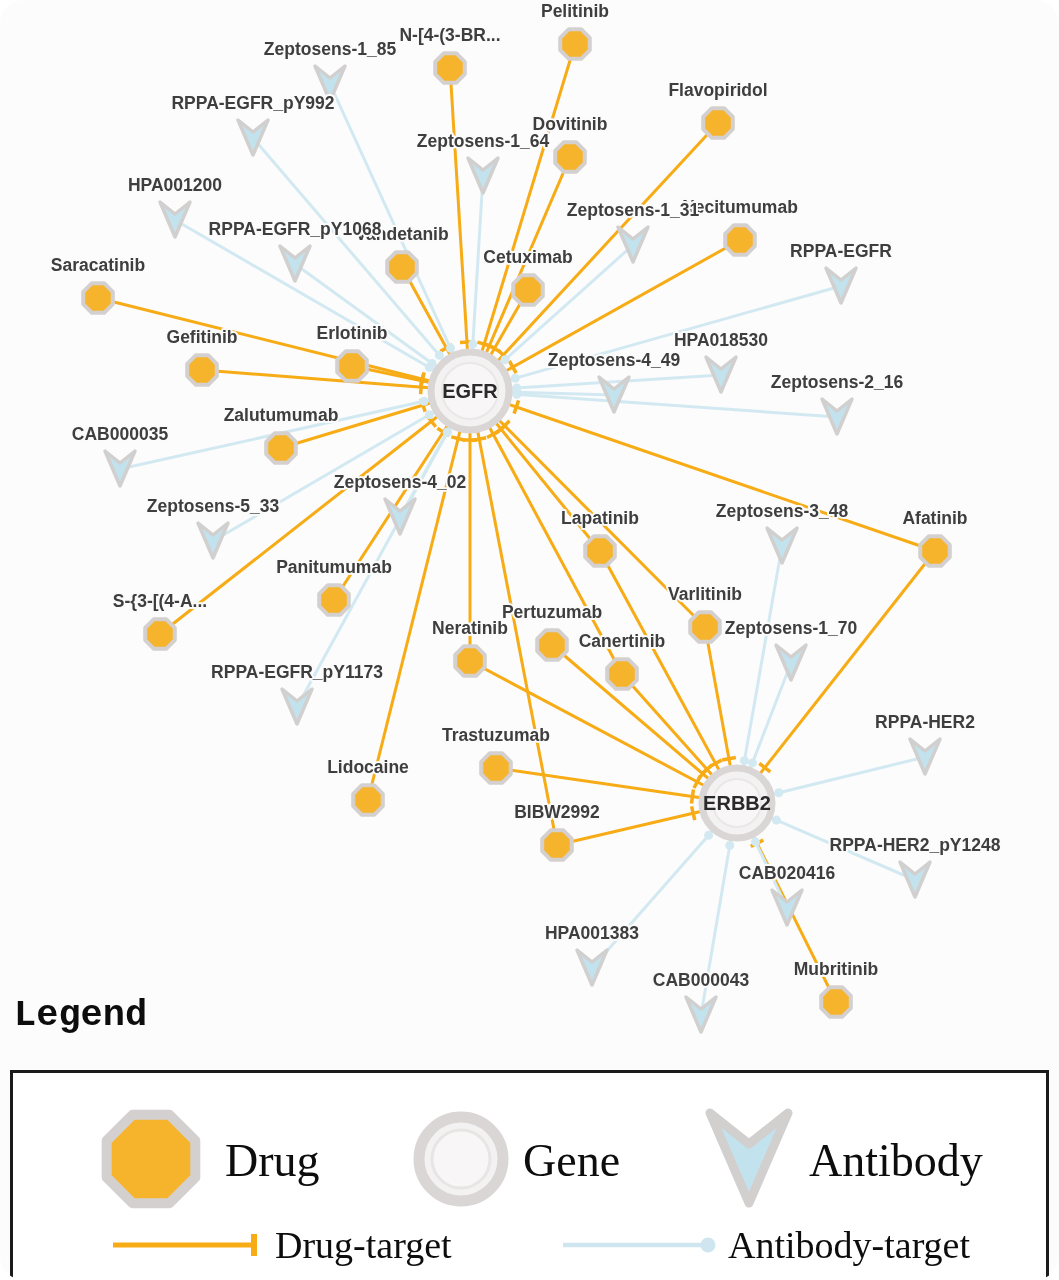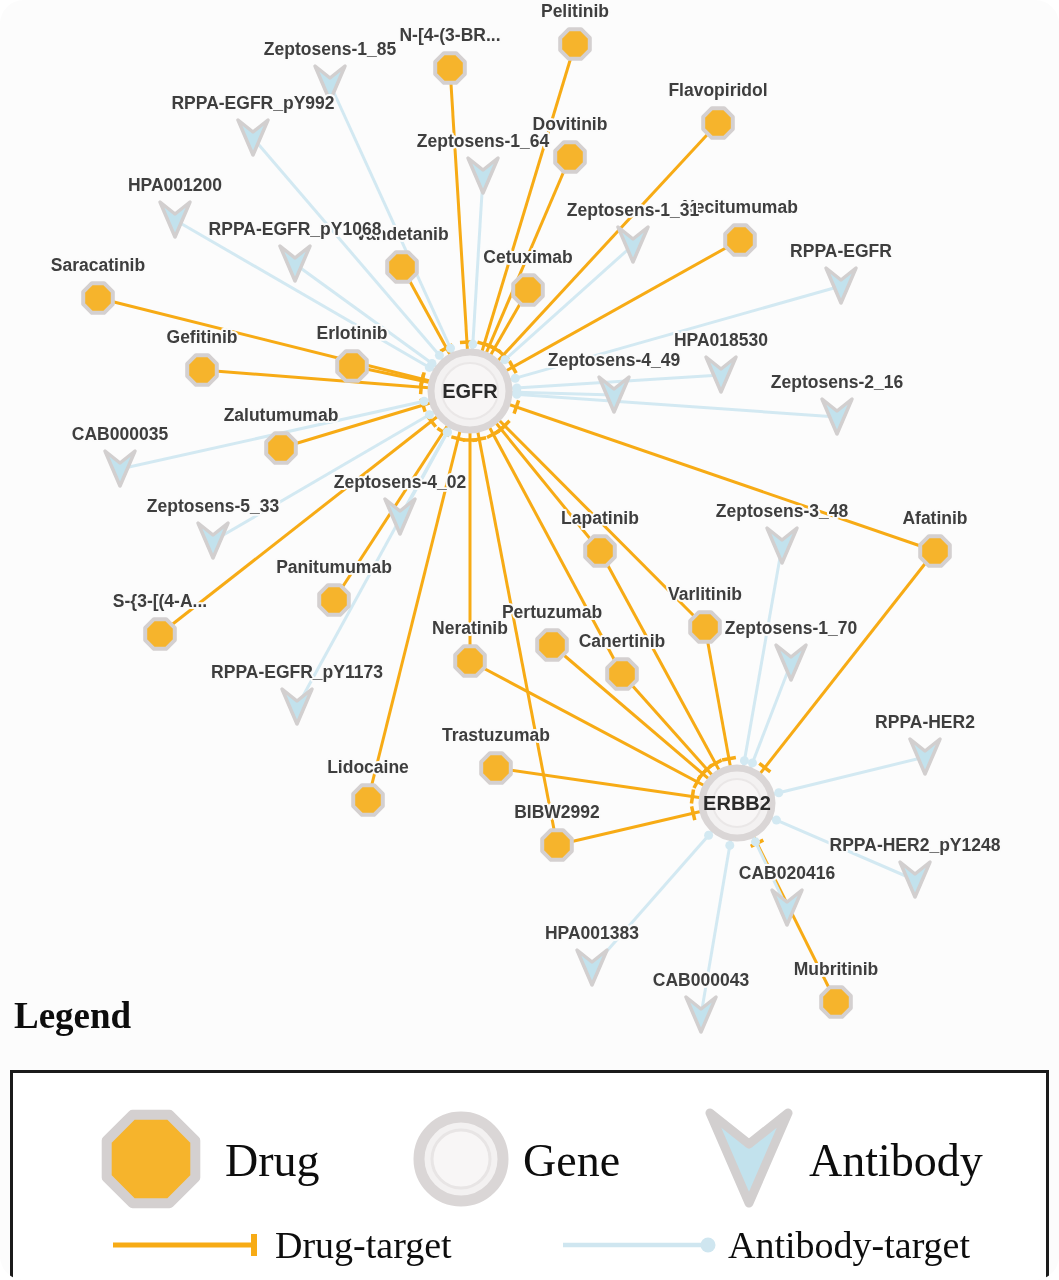--- a/index.html
+++ b/index.html
@@ -1,20 +1,20 @@
 <!DOCTYPE html>
 <html><head>
 <meta charset="utf-8">
 <style>
   html,body{margin:0;padding:0;background:#ffffff;}
   .stage{position:relative;width:1059px;height:1280px;background:#fcfcfc;overflow:hidden;font-family:"Liberation Sans",sans-serif;border-radius:24px;}
   .net-svg{position:absolute;left:0;top:0;}
   .node-label{font-family:"Liberation Sans",sans-serif;font-weight:700;font-size:17.5px;fill:#3e3e3e;paint-order:stroke;stroke:#fbfbfb;stroke-width:4px;stroke-linejoin:round;}
   .gene-label{font-family:"Liberation Sans",sans-serif;font-weight:700;font-size:20px;fill:#2a2a2a;}
-  .legend-title{position:absolute;left:14px;top:994px;font-family:Liberation Serif, serif;font-weight:bold;font-size:37px;color:#0d0d0d;text-align:right;}
+  .legend-title{position:absolute;left:14px;top:994px;font-family:Liberation Mono, monospace;font-weight:bold;font-size:37px;color:#0d0d0d;text-align:right;}
   .legend-box{position:absolute;left:10px;top:1044px;width:1033px;height:218px;border:3px solid #1b1b1b;background:#ffffff;margin-top:26px;}
   .legend-svg{position:absolute;left:0;top:0;}
   .legend-symbol-text{font-family:"Liberation Serif",serif;font-size:46px;fill:#0d0d0d;}
   .legend-edge-text{font-family:"Liberation Serif",serif;font-size:38px;fill:#0d0d0d;}
 </style>
 </head>
 <body>
 
 <div class="stage">
 

